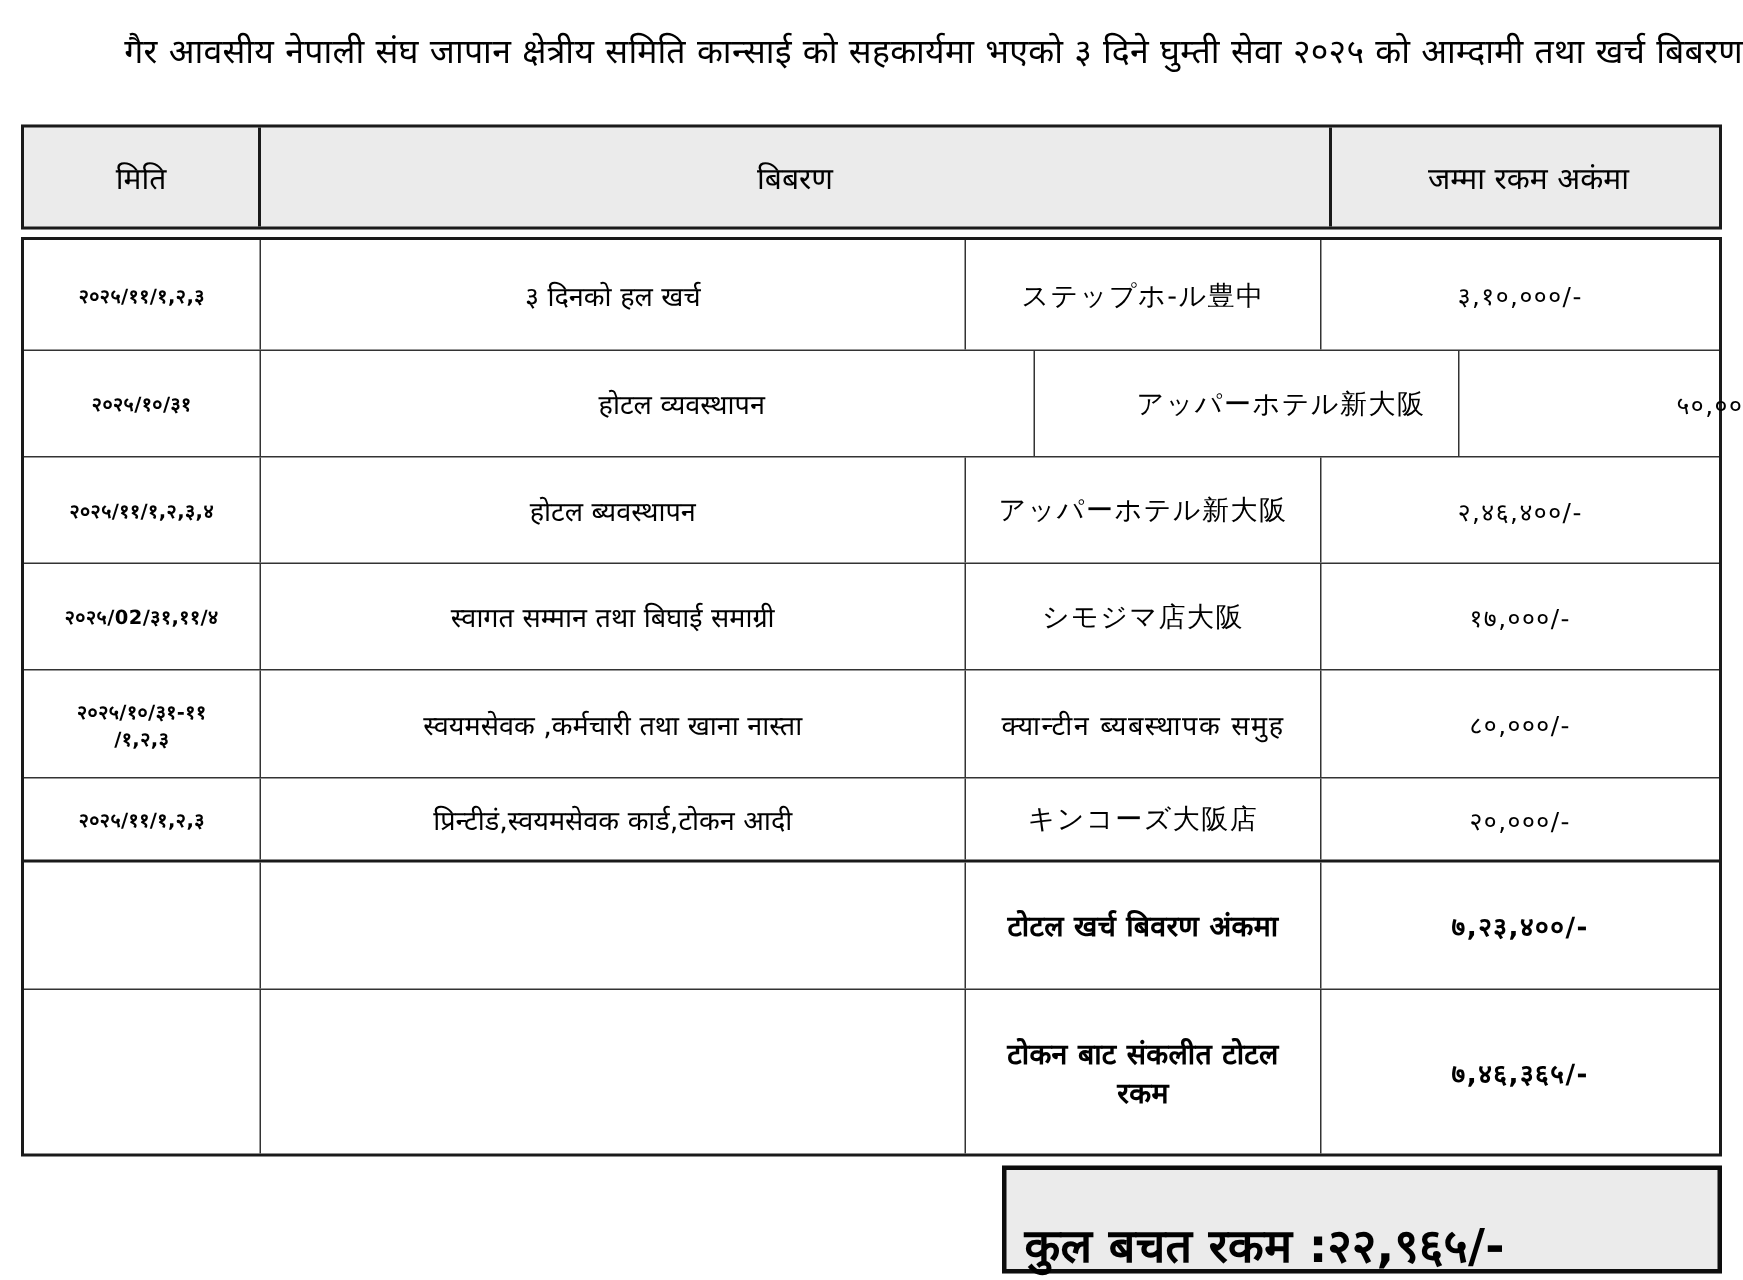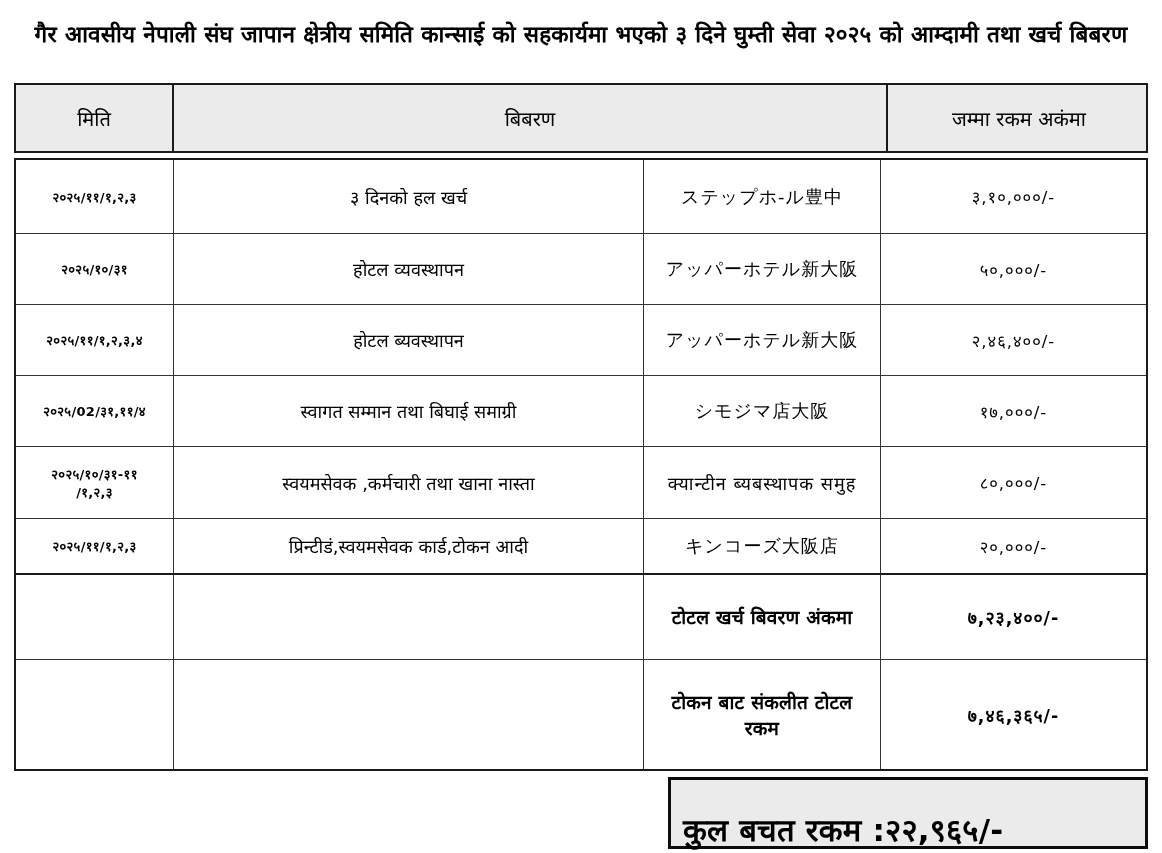--- a/index.html
+++ b/index.html
@@ -8,24 +8,24 @@
     width: 1162px; height: 853px;
     font-family: "DejaVu Sans", "Liberation Sans", sans-serif;
     color: #000;
     position: relative;
     overflow: hidden;
   }
   .page { position: absolute; inset: 0; background: #fff; }
 
   .doc-title {
     position: absolute; top: 18px; left: 0; right: 0;
-    text-align: center;
-    font-size: 22.5px; font-weight: bold;
+    text-align: right;
+    font-size: 22.5px; font-weight: normal;
     letter-spacing: 0.2px;
-    padding: 0 16px;
+    padding: 0 0;
   }
 
   
   .head-table {
     position: absolute; left: 14px; top: 83px;
     width: 1134px; height: 70px;
     display: grid; grid-template-columns: 158px 714px 262px;
     background: #ebebeb;
     border: 2px solid #1a1a1a;
   }
@@ -57,21 +57,21 @@
   }
   .t-cell:last-child { border-right: none; }
   .c-date  { font-weight: bold; font-size: 13px; white-space: pre-line; letter-spacing: 0.3px; }
   .c-desc  { font-size: 18px; }
   .c-vendor{ font-size: 18px; letter-spacing: 1px; }
   .c-amount{ font-size: 16.5px; letter-spacing: 1px; }
   .t-row.total .c-vendor { font-weight: bold; font-size: 19px; letter-spacing: 0.2px; }
   .t-row.total .c-amount { font-weight: bold; font-size: 17.5px; }
 
   .r1 { height: 73px; }
-  .r2 { height: 71px; }
+  .r2 { height: 71px; gap: 46px; }
   .r3 { height: 71px; }
   .r4 { height: 71px; }
   .r5 { height: 72px; }
   .r6 { height: 55px; }
   .r7 { height: 86px; }
   .r8 { height: 110px; }
 
   
   .summary-box {
     position: absolute; left: 668px; top: 777px;

